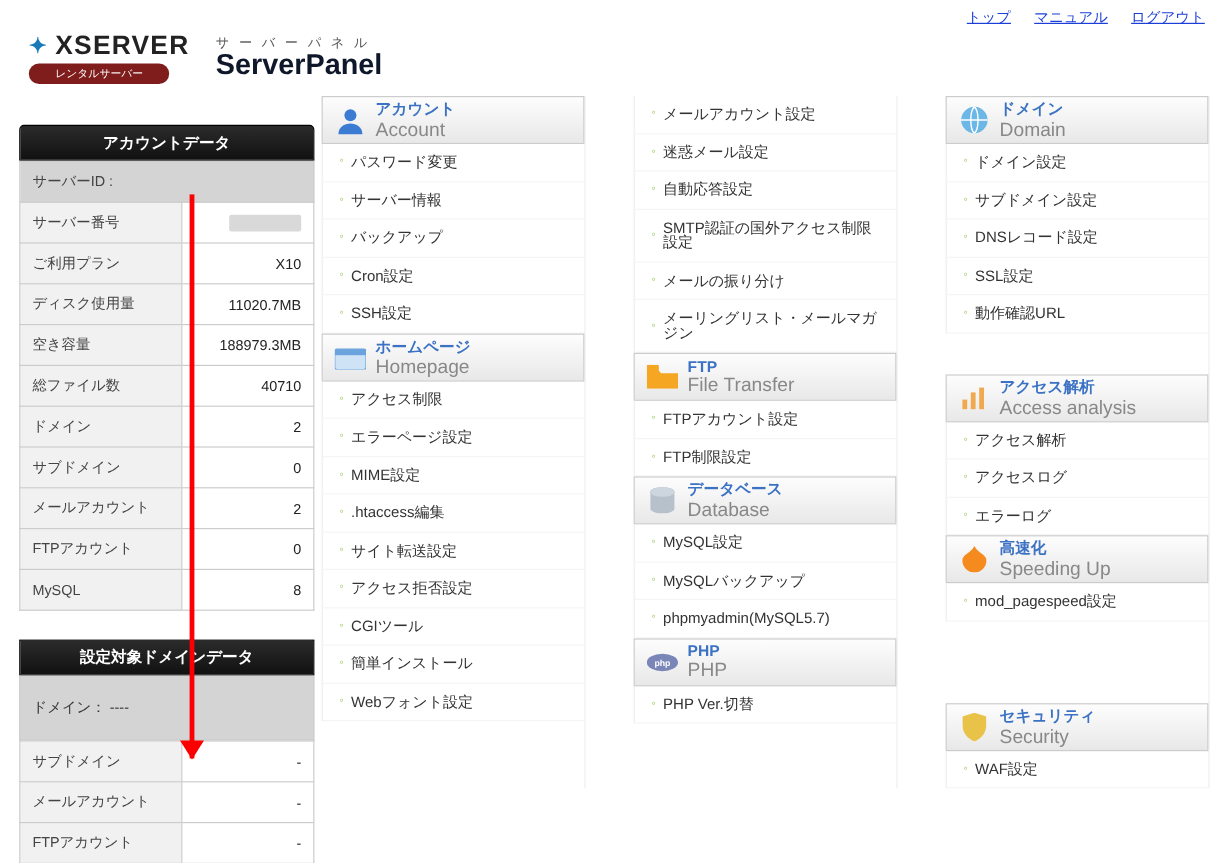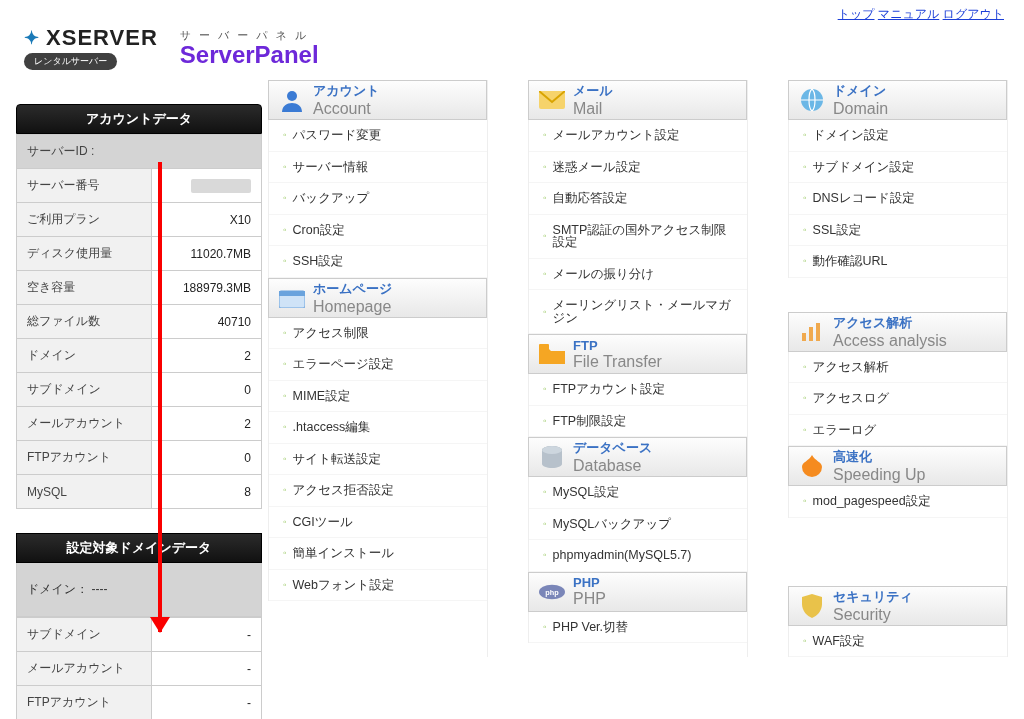--- a/index.html
+++ b/index.html
@@ -12,40 +12,41 @@
     width: 1024px;
   }
   .top-links {
     text-align: right;
     padding: 6px 20px 0 0;
     font-size: 12px;
   }
   .top-links a {
     color: #1c3fd8;
     text-decoration: underline;
+    margin-left: 16px;
     cursor: pointer;
   }
   .header {
     display: flex;
     align-items: center;
     padding: 2px 0 10px 24px;
   }
   .logo-block { display:flex; align-items:center; }
   .logo-main {
     font-size: 22px; font-weight: 700; letter-spacing: 1px; color:#222;
     display:flex; align-items:center;
   }
   .logo-badge {
-    font-size: 9px; background:#404040; color:#fff; border-radius: 10px;
-    padding: 2px 10px; margin-top:2px; text-align:center; width:fit-content;
+    font-size: 9px; background:#7f1d1d; color:#fff; border-radius: 10px;
+    padding: 2px 22px; margin-top:2px; text-align:center; width:fit-content;
   }
   .logo-symbol { margin-right:6px; color:#1a7ab8; font-size:18px; }
   .panel-block { margin-left: 22px; }
   .panel-top { font-size: 11px; letter-spacing: 8px; color:#555; }
-  .panel-main { font-size: 24px; font-weight:700; color:#6d28d9; line-height:1; }
+  .panel-main { font-size: 24px; font-weight:700; color:#0f172a; line-height:1; }
 
   .content { display:flex; padding: 0 16px 10px 16px; }
   .sidebar { width: 246px; flex-shrink:0; }
   .main   { flex:1; margin-left: 6px; }
 
   .black-header {
     background: linear-gradient(#2b2b2b,#111);
     color:#fff; text-align:center; font-weight:700;
     padding:5px 0; font-size:13px; border:1px solid #000;
     border-radius:4px 4px 0 0;
@@ -326,32 +327,20 @@
                 <span>簡単インストール</span>
               </div>
             <div class="section-link">
                 <span class="bullet">◦</span>
                 <span>Webフォント設定</span>
               </div>
           </div>
         </div>
 
         <div class="column">
-          <div class="section-header">
-            <div class="icon">
-              <svg width="26" height="18" viewBox="0 0 26 18">
-                  <rect width="26" height="18" rx="2" fill="#f6d36b"></rect>
-                  <polyline points="0,0 13,11 26,0" fill="none" stroke="#d9a400" stroke-width="2"></polyline>
-                </svg>
-            </div>
-            <div class="titles">
-                <div class="jp">メール</div>
-                <div class="en">Mail</div>
-              </div>
-          </div>
           <div class="section-links">
             <div class="section-link">
                 <span class="bullet">◦</span>
                 <span>メールアカウント設定</span>
               </div>
             <div class="section-link">
                 <span class="bullet">◦</span>
                 <span>迷惑メール設定</span>
               </div>
             <div class="section-link">

